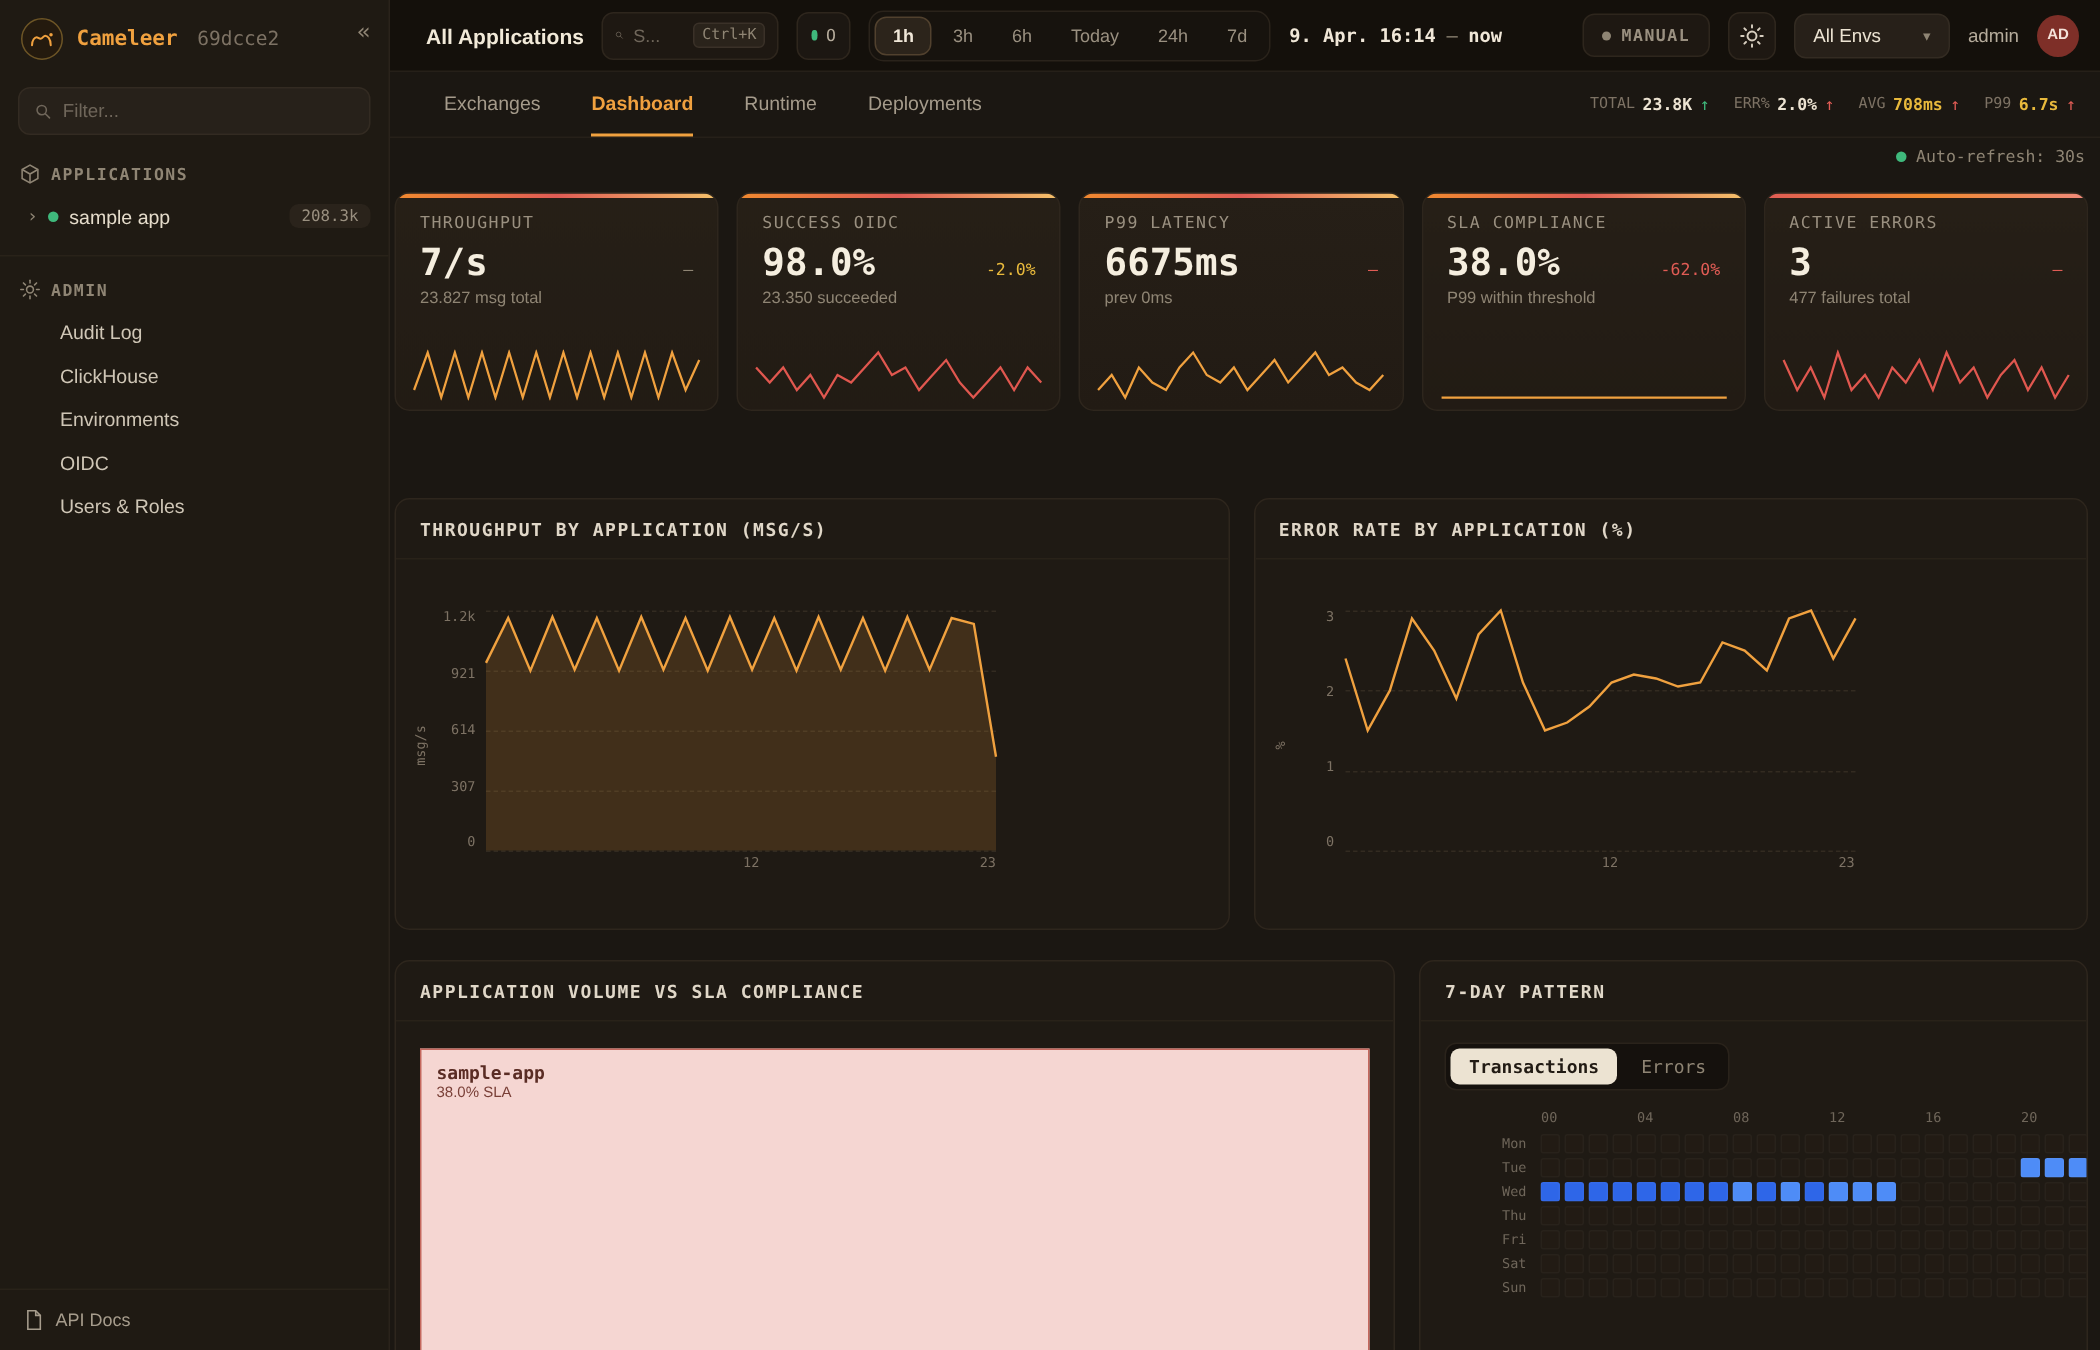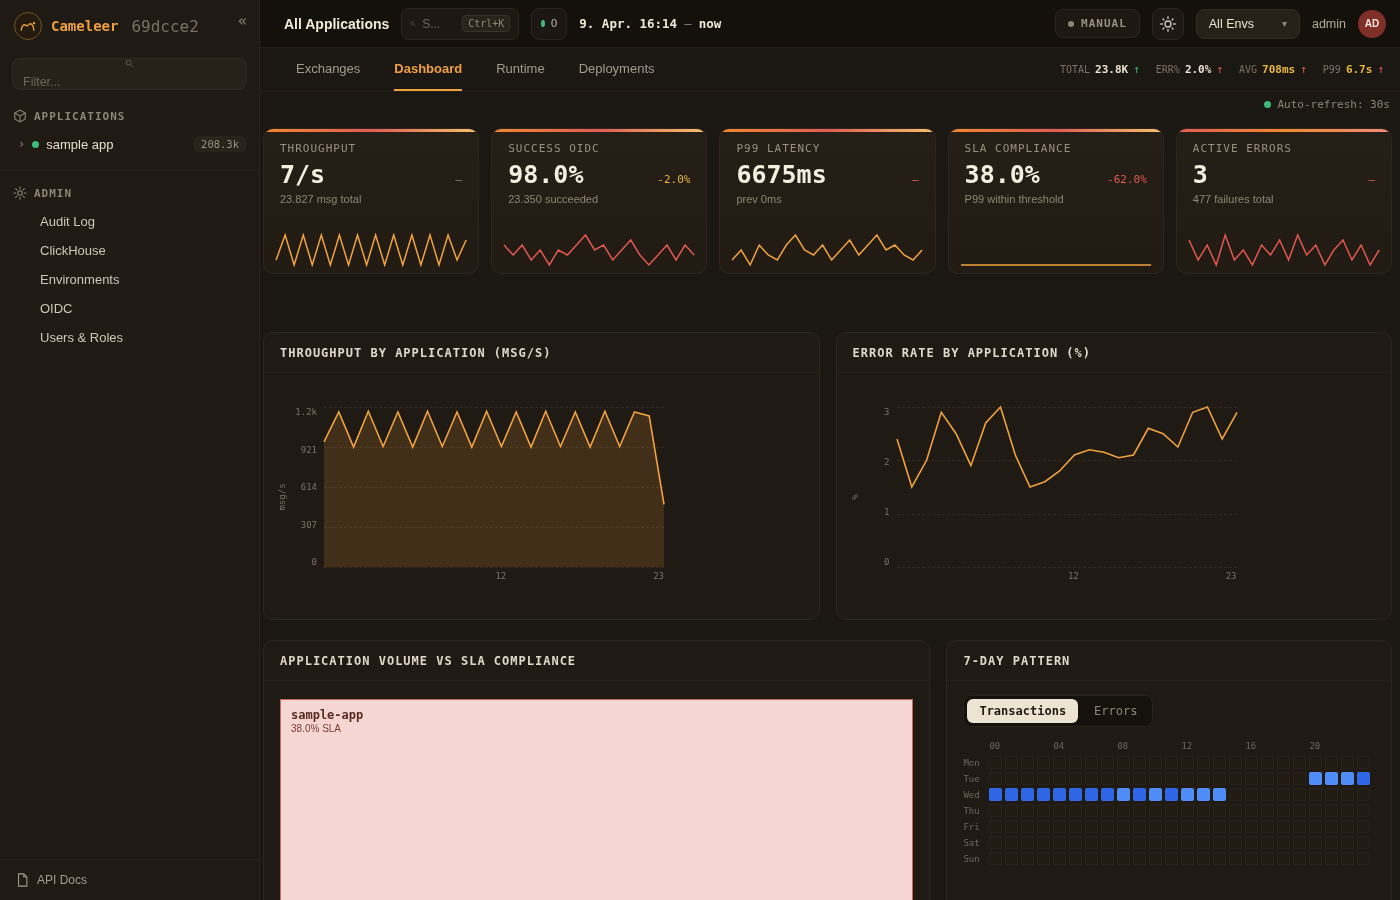--- a/index.html
+++ b/index.html
@@ -8,24 +8,24 @@
   .mono { font-family:"DejaVu Sans Mono", monospace; }
   .app { display:flex; width:100%; height:100%; }
 
   
   .sidebar { width:260px; min-width:260px; background:#1f1a13; border-right:1px solid #2a231b;
     display:flex; flex-direction:column; position:relative; }
   .side-logo-row { display:flex; align-items:center; gap:9px; padding:12px 14px 8px 14px; position:relative; }
   .logo-circle { width:28px; height:28px; border-radius:50%; background:#241a0e; border:1px solid #6d5526;
     display:flex; align-items:center; justify-content:center; }
   .logo-name { font-family:"DejaVu Sans Mono", monospace; font-weight:bold; color:#f0a13f; font-size:14px; }
-  .logo-version { font-family:"DejaVu Sans Mono", monospace; color:#7d7264; font-size:16px; margin-left:4px; }
+  .logo-version { font-family:"DejaVu Sans Mono", monospace; color:#7d7264; font-size:13px; margin-left:4px; }
   .collapse-btn { position:absolute; right:12px; top:12px; color:#8f8574; font-size:15px; cursor:pointer; }
   .filter-wrap { margin:10px 12px 4px 12px; background:#27211a; border:1px solid #332b22; border-radius:8px;
-    display:flex; align-items:center; gap:7px; padding:0 10px; height:32px;flex-direction:column; }
+    display:flex; align-items:center; gap:7px; padding:0 10px; height:32px; }
   .filter-wrap input { background:transparent; border:none; outline:none; color:#d8cfc0; font-size:12.5px; width:100%; }
   .filter-wrap input::placeholder { color:#6f665a; }
   .section-head { display:flex; align-items:center; gap:7px; padding:15px 13px 7px 13px;
     font-family:"DejaVu Sans Mono", monospace; font-size:11px; letter-spacing:1px; color:#8f8574; font-weight:bold; }
   .app-row { display:flex; align-items:center; gap:7px; padding:6px 12px 6px 18px; cursor:pointer; }
   .app-row .chev { color:#8f8574; font-size:12px; }
   .dot-green { width:7px; height:7px; border-radius:50%; background:#3fb97c; display:inline-block; }
   .app-name { font-size:13px; color:#e5dccb; flex:1; }
   .app-badge { font-family:"DejaVu Sans Mono", monospace; font-size:10.5px; color:#9a9080; background:#2a231b;
     border-radius:6px; padding:2px 8px; }
@@ -139,21 +139,21 @@
   .treemap-rect { height:330px; background:#f5d6d2; border:1px solid #c4685e; padding:8px 10px; cursor:pointer; }
   .tm-name { font-family:"DejaVu Sans Mono", monospace; font-size:12px; font-weight:bold; color:#5a2c24; }
   .tm-sub { font-size:10px; color:#7a4038; margin-top:1px; }
 
   .heatmap-body { padding:14px 16px; }
   .hm-tabs { display:inline-flex; gap:4px; background:#15110d; border:1px solid #2a231b; border-radius:8px; padding:3px; }
   .hm-tab { font-family:"DejaVu Sans Mono", monospace; font-size:12px; padding:5px 12px; border-radius:6px;
     color:#8f8574; cursor:pointer; }
   .hm-tab.active { background:#ece3d2; color:#221b14; font-weight:bold; }
   .hm-grid { margin-top:14px; }
-  .hm-row { display:flex; align-items:center; margin-bottom:3px; }
+  .hm-row { display:flex; align-items:center; margin-bottom:3px;margin-left:38px; }
   .hm-daylabel { width:26px; min-width:26px; text-align:left; font-family:"DejaVu Sans Mono", monospace;
     font-size:9px; color:#6f665a; }
   .hm-cell { width:13px; height:13px; min-width:13px; border-radius:2px; margin-right:3px;
     border:1px solid rgba(255,255,255,0.03); cursor:pointer; }
   .hm-hourlabel { width:16px; min-width:16px; font-family:"DejaVu Sans Mono", monospace; font-size:9px;
     color:#6f665a; overflow:visible; white-space:nowrap; }
   .hm-hours { margin-bottom:5px; }
 
   svg.ic { display:block; }
 </style>
@@ -246,20 +246,28 @@
         </svg>
         <input placeholder="S..." style="">
         <span class="kbd">Ctrl+K</span>
       </div>
 
       <div class="live-pill">
         <span class="dot-green"></span>
         <span>O</span>
       </div>
 
+      <div class="seg">
+        <button class="active">1h</button>
+        <button>3h</button>
+        <button>6h</button>
+        <button>Today</button>
+        <button>24h</button>
+        <button>7d</button>
+      </div>
 
       <div class="time-disp">
         <span>9. Apr. 16:14</span>
         <span class="sep">–</span>
         <span>now</span>
       </div>
 
       <button class="manual-btn">
         <span class="mdot"></span>
         <span>MANUAL</span>

